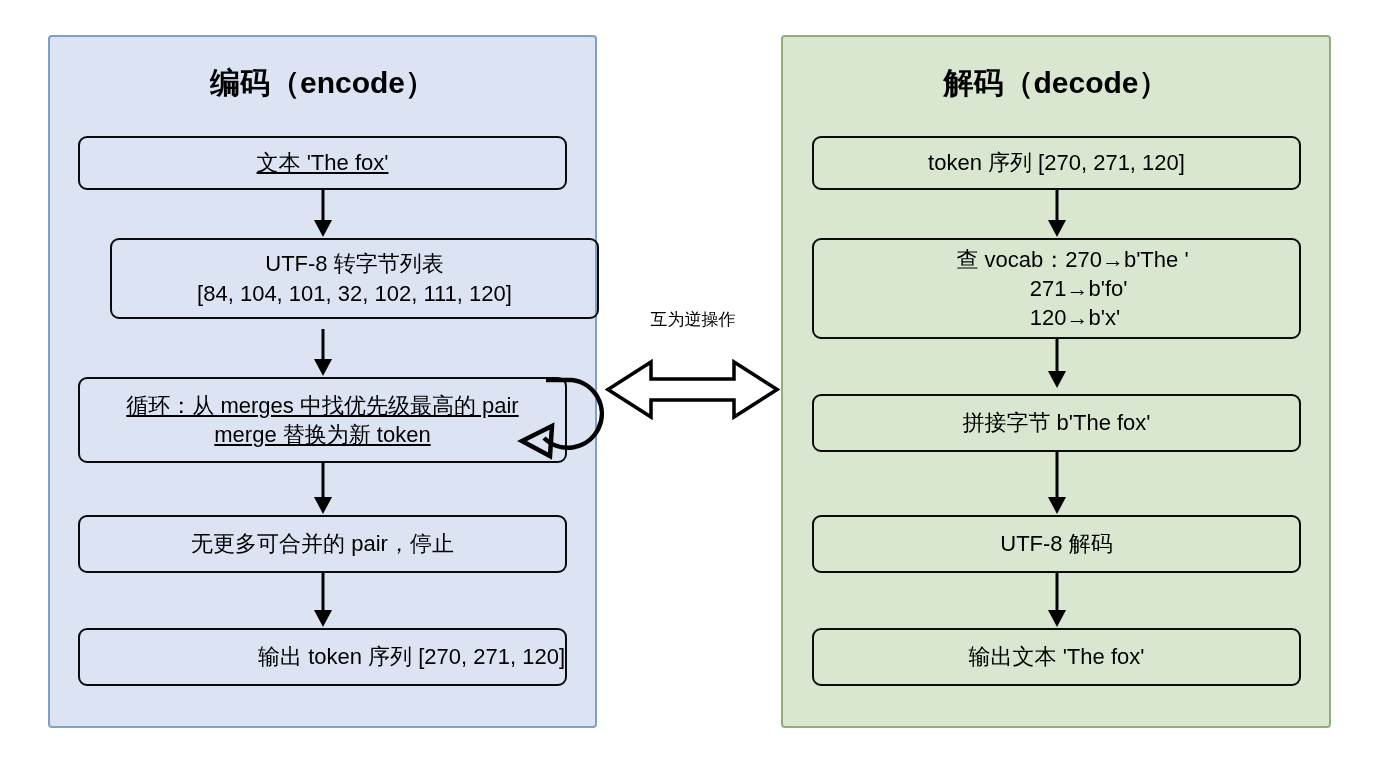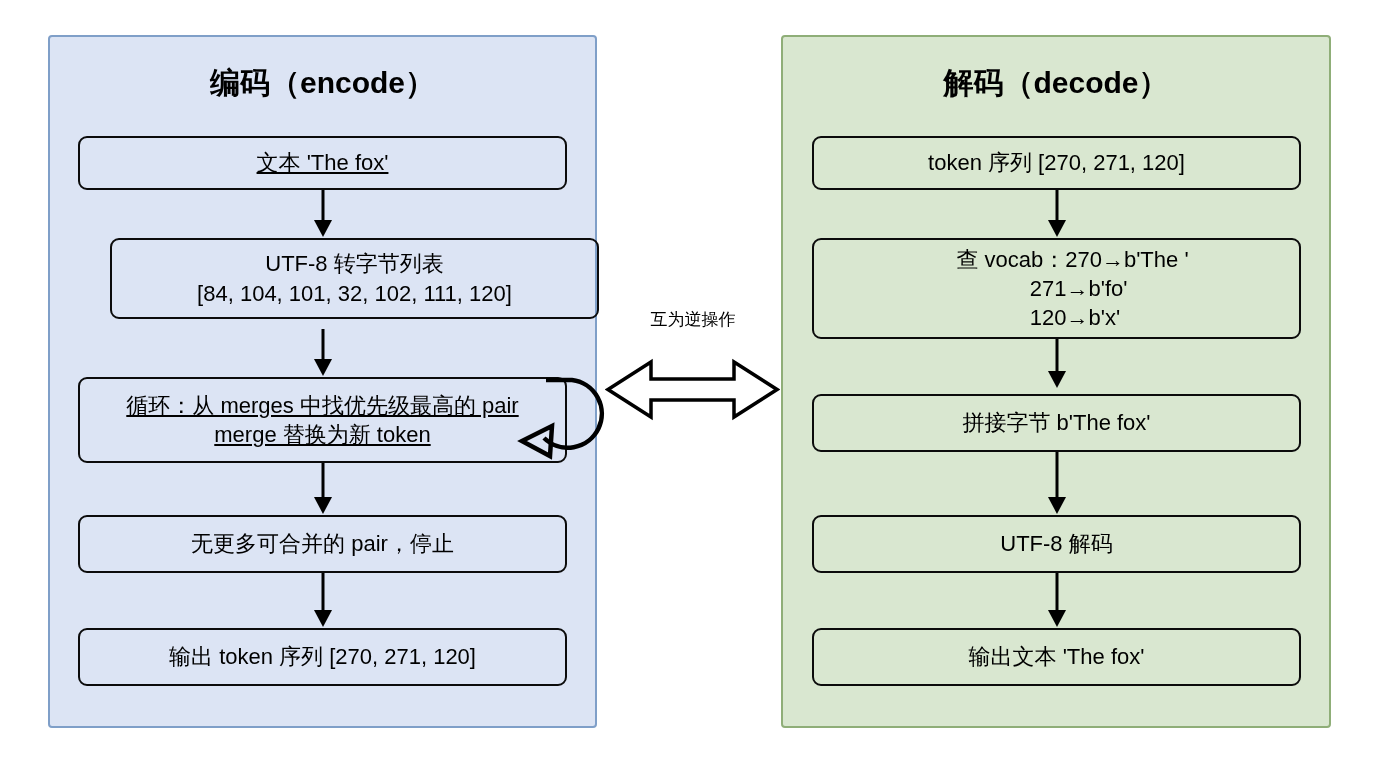--- a/index.html
+++ b/index.html
@@ -151,21 +151,21 @@
 
   <div class="node" style="left:78px; top:515px; width:489px; height:58px;">
     <span class="multiline">无更多可合并的 pair，停止</span>
   </div>
 
   <svg class="arrow" style="left:310px; top:573px; width:26px; height:55px;" viewBox="0 0 26 55">
     <line x1="13" y1="0" x2="13" y2="41" stroke="#000" stroke-width="3"></line>
     <polygon points="13,54 4,37 22,37" fill="#000"></polygon>
   </svg>
 
-  <div class="node" style="left:78px; top:628px; width:489px; height:58px;">
+  <div class="node" style="left:78px; top:628px; width:489px; height:58px;justify-content:flex-end;">
     <span class="multiline">输出 token 序列 [270, 271, 120]</span>
   </div>
 
   <div class="mid-label" style="left:615px; top:310px; width:156px;">互为逆操作</div>
 
   <svg class="mid-arrow" style="left:605px; top:358px; width:175px; height:63px;" viewBox="0 0 175 63">
     <polygon points="3,31.5 46,4 46,21 129,21 129,4 172,31.5 129,59 129,42 46,42 46,59" fill="#ffffff" stroke="#000000" stroke-width="3.5" stroke-linejoin="miter"></polygon>
   </svg>
 
   <div class="panel decode">

